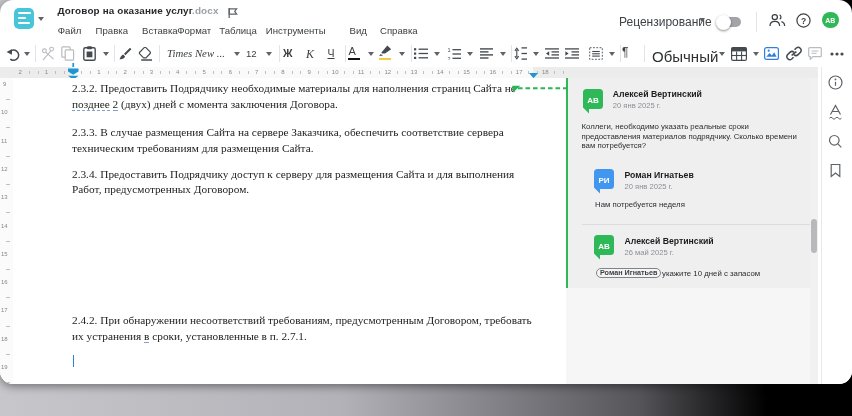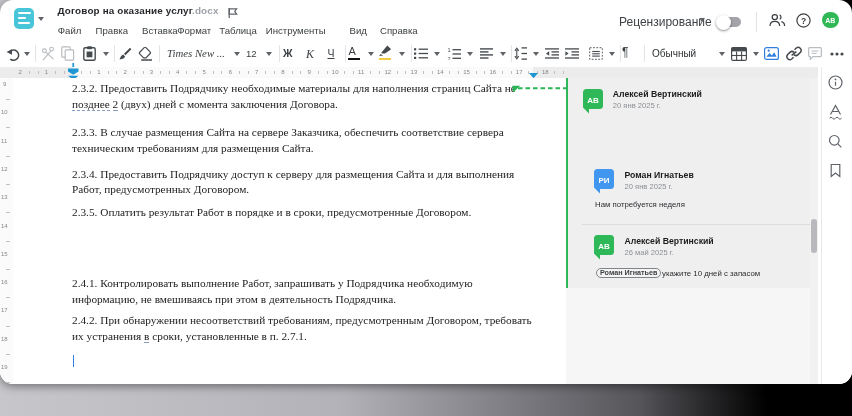--- a/index.html
+++ b/index.html
@@ -207,21 +207,21 @@
         <g stroke="#454a4e" stroke-width="1.1">
           <line x1="3.2" y1="4.5" x2="10.8" y2="4.5"></line>
           <line x1="3.2" y1="6.8" x2="10.8" y2="6.8"></line>
           <line x1="3.2" y1="9.1" x2="10.8" y2="9.1"></line>
         </g>
       </svg>
       <div style="position:absolute;left:609.0px;top:11.5px" class="carr"></div>
       <div class="sep" style="left:619.5px"></div>
       <div class="tbt" style="left:622px;top:5px;font-size:12px">¶</div>
       <div class="sep" style="left:643.5px"></div>
-      <div class="abs" style="left:652px;top:8px;font-size:10px;color:#2d2f31">Обычный</div>
+      <div class="abs" style="left:652px;top:8px;font-size:15px;color:#2d2f31">Обычный</div>
       <div style="position:absolute;left:719.0px;top:11.5px" class="carr"></div>
       <svg style="position:absolute;left:731.0px;top:6.5px" width="16" height="14" viewBox="0 0 16 14">
         <rect x="0.6" y="0.6" width="14.8" height="12.8" rx="1.5" fill="none" stroke="#454a4e" stroke-width="1.2"></rect>
         <rect x="0.6" y="0.6" width="14.8" height="3.8" fill="#454a4e"></rect>
         <line x1="0.6" y1="8.5" x2="15.4" y2="8.5" stroke="#454a4e" stroke-width="1.1"></line>
         <line x1="5.6" y1="4.4" x2="5.6" y2="13.4" stroke="#454a4e" stroke-width="1.1"></line>
         <line x1="10.6" y1="4.4" x2="10.6" y2="13.4" stroke="#454a4e" stroke-width="1.1"></line>
       </svg>
       <div style="position:absolute;left:753.0px;top:11.5px" class="carr"></div>
       <svg style="position:absolute;left:764.0px;top:7.0px" width="15" height="13" viewBox="0 0 15 13">
@@ -345,38 +345,37 @@
       <div class="vtick" style="top:275.9px"></div>
       <div class="vnum" style="top:286.0px;left:1px">19</div>
       <div class="vtick" style="top:304.1px"></div>
       <div class="vnum" style="top:314.3px;left:1px">20</div>
     </div>
 
   <div id="page" class="abs">
     <div class="para" style="top:2.8px">2.3.2. Предоставить Подрядчику необходимые материалы для наполнения страниц Сайта не<br><span class="du">позднее</span> <span class="du">2</span> (двух) дней с момента заключения Договора.</div>
     <div class="para" style="top:47.4px">2.3.3. В случае размещения Сайта на сервере Заказчика, обеспечить соответствие сервера<br>техническим требованиям для размещения Сайта.</div>
     <div class="para" style="top:88.5px">2.3.4. Предоставить Подрядчику доступ к серверу для размещения Сайта и для выполнения<br>Работ, предусмотренных Договором.</div>
-    <div class="para" style="top:126.9px">2.3.5. Оплатить результат Работ в порядке и в сроки, предусмотренные Договором.</div>
-    <div class="para" style="top:198px">2.4.1. Контролировать выполнение Работ, запрашивать у Подрядчика необходимую<br>информацию, не вмешиваясь при этом в деятельность Подрядчика.</div>
     <div class="para" style="top:235px">2.4.2. При обнаружении несоответствий требованиям, предусмотренным Договором, требовать<br>их устранения <span class="du">в</span> сроки, установленные в п. 2.7.1.</div>
     <div class="abs" style="left:59.5px;top:277.4px;width:1.5px;height:11.8px;background:#2f7fe0"></div>
     <svg class="abs" style="left:498.5px;top:7px" width="56" height="8">
         <path d="M0.2 0.8 L8.2 0.8 L1.2 7.6 Z" fill="#2bb556"></path>
         <line x1="6" y1="3.2" x2="56" y2="3.2" stroke="#2bb556" stroke-width="2.1" stroke-dasharray="4.6 2.9"></line>
       </svg>
   </div>
 
   <div id="panel" class="abs">
     <div id="card"></div>
     <svg class="abs" style="left:16.5px;top:10.5px" width="20" height="25" viewBox="0 0 20 25">
         <path d="M0 3.5 a3.5 3.5 0 0 1 3.5-3.5 h13 a3.5 3.5 0 0 1 3.5 3.5 v13 a3.5 3.5 0 0 1-3.5 3.5 h-10.5 v4.5 l-6-6 Z" fill="#2eb857"></path>
         <text x="10" y="13.6" font-size="8" font-weight="bold" fill="#fff" text-anchor="middle" font-family="Liberation Sans">АВ</text>
       </svg>
     <div class="cname" style="left:46.8px;top:10.8px">Алексей Вертинский</div>
     <div class="cdate" style="left:46.8px;top:23.2px">20 янв 2025 г.</div>
+    <div class="ctext" style="left:15.5px;top:44px">Коллеги, необходимо указать реальные сроки<br>предоставления материалов подрядчику. Сколько времени<br>вам потребуется?</div>
     <svg class="abs" style="left:28px;top:91px" width="20" height="25" viewBox="0 0 20 25">
         <path d="M0 3.5 a3.5 3.5 0 0 1 3.5-3.5 h13 a3.5 3.5 0 0 1 3.5 3.5 v13 a3.5 3.5 0 0 1-3.5 3.5 h-10.5 v4.5 l-6-6 Z" fill="#4196f0"></path>
         <text x="10" y="13.6" font-size="8" font-weight="bold" fill="#fff" text-anchor="middle" font-family="Liberation Sans">РИ</text>
       </svg>
     <div class="cname" style="left:58.5px;top:91.8px">Роман Игнатьев</div>
     <div class="cdate" style="left:58.5px;top:104.2px">20 янв 2025 г.</div>
     <div class="ctext" style="left:29px;top:121.5px">Нам потребуется неделя</div>
     <div class="abs" style="left:16px;top:146px;width:228px;height:1px;background:#dcdcde"></div>
     <svg class="abs" style="left:28px;top:157px" width="20" height="25" viewBox="0 0 20 25">
         <path d="M0 3.5 a3.5 3.5 0 0 1 3.5-3.5 h13 a3.5 3.5 0 0 1 3.5 3.5 v13 a3.5 3.5 0 0 1-3.5 3.5 h-10.5 v4.5 l-6-6 Z" fill="#2eb857"></path>

